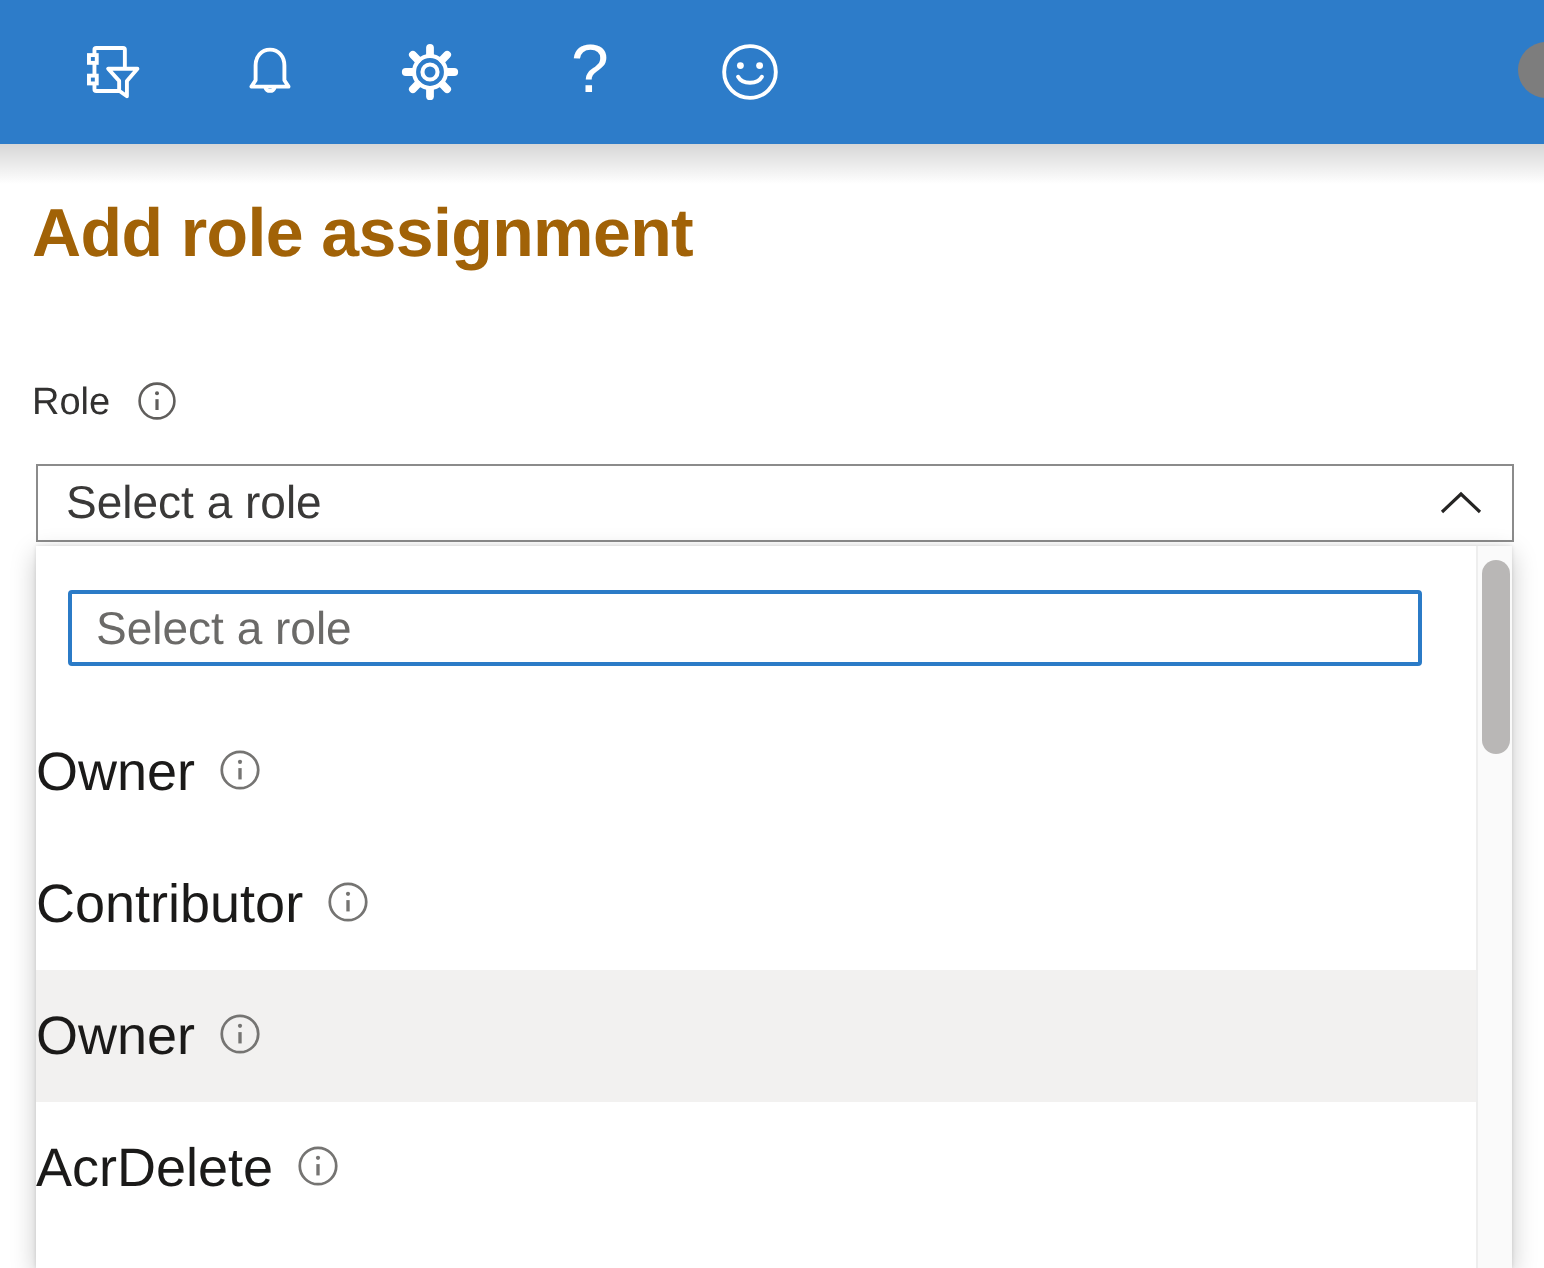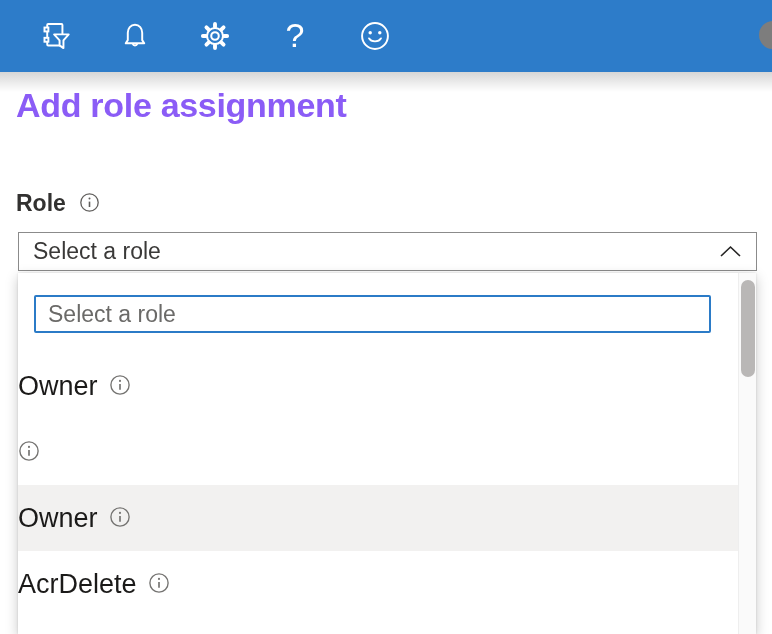--- a/index.html
+++ b/index.html
@@ -34,28 +34,28 @@
     border-radius:50%;background:#7d7d7d;
   }
   .top-shadow{
     position:absolute;top:72px;left:0;width:100%;height:20px;
     background:linear-gradient(to bottom, rgba(0,0,0,0.16), rgba(255,255,255,0));
     pointer-events:none;
   }
 
   
   .page-title{
-    position:absolute;left:16px;top:86px;margin:0;
-    font-size:34px;font-weight:700;color:#8b5cf6;letter-spacing:-0.3px;
+    position:absolute;left:16px;top:98px;margin:0;
+    font-size:34px;font-weight:700;color:#a16207;letter-spacing:-0.3px;
   }
   .role-label-row{
     position:absolute;left:16px;top:190px;
     display:flex;align-items:center;gap:13px;
   }
-  .role-label{font-size:23px;font-weight:700;color:#323130;}
+  .role-label{font-size:19px;font-weight:400;color:#323130;}
   .info-btn{background:none;border:none;padding:0;display:flex;align-items:center;cursor:pointer;color:#6f6e6c;}
 
   .select-control{
     position:absolute;left:18px;top:232px;width:739px;height:39px;
     background:#fff;border:1px solid #8b8b8b;
     display:flex;align-items:center;padding:0 14px;cursor:pointer;
   }
   .select-value{font-size:23px;color:#3a3938;flex:1;}
   .chevron{display:flex;align-items:center;color:#252423;}
 
@@ -184,20 +184,21 @@
       <span>
         <svg width="22" height="22" viewBox="0 0 21 21" fill="none" stroke="currentColor" stroke-width="1.3">
           <circle cx="10.5" cy="10.5" r="8.7"></circle>
           <line x1="10.5" y1="9.6" x2="10.5" y2="15" stroke-width="1.6"></line>
           <circle cx="10.5" cy="6.6" r="1" fill="currentColor" stroke="none"></circle>
         </svg>
       </span>
     </button>
   </div>
         <div class="option">
+    <span class="option-label">Contributor</span>
     <button class="info-btn">
       <span>
         <svg width="22" height="22" viewBox="0 0 21 21" fill="none" stroke="currentColor" stroke-width="1.3">
           <circle cx="10.5" cy="10.5" r="8.7"></circle>
           <line x1="10.5" y1="9.6" x2="10.5" y2="15" stroke-width="1.6"></line>
           <circle cx="10.5" cy="6.6" r="1" fill="currentColor" stroke="none"></circle>
         </svg>
       </span>
     </button>
   </div>

